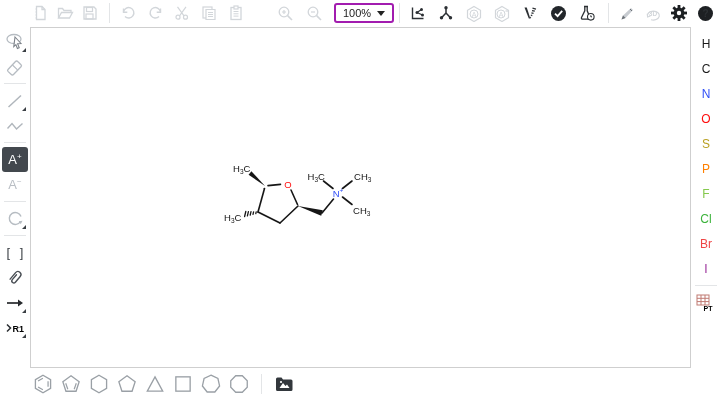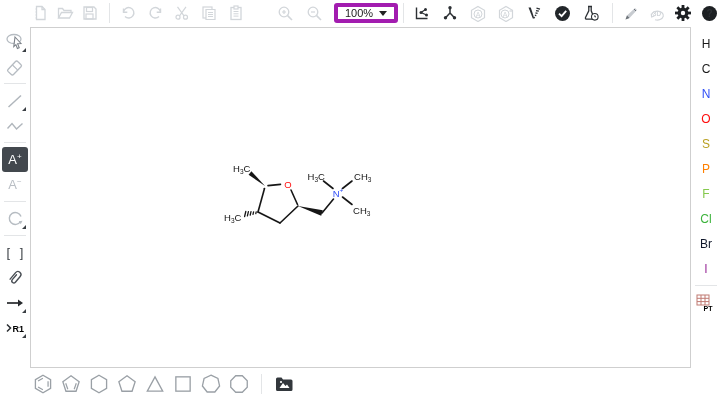--- a/index.html
+++ b/index.html
@@ -20,21 +20,21 @@
     justify-content:center; position:relative; cursor:pointer; flex:0 0 auto; }
   .g1 .icon-btn{ margin-right:7px; }
   .g2 .icon-btn{ margin-right:9px; }
   .g3 .icon-btn{ margin-right:11px; }
   .g4 .icon-btn{ margin-right:10px; }
   .g5 .icon-btn{ margin-right:8px; }
   .vdiv{ width:1px; height:20px; background:#e3e5e7; margin:0 9px 0 3px; flex:0 0 auto; }
   .dis{ color:#d2d6da; }           
   .dark{ color:#2c3034; }          
   .zoom-select{ display:flex; align-items:center; gap:6px;
-    border:4px solid #a21caf; border-radius:3px; padding:2px 7px;
+    border:2px solid #a21caf; border-radius:3px; padding:2px 7px;
     height:20px; font-size:11px; color:#222; margin-right:2px; cursor:pointer; }
   .dd-caret{ width:0; height:0; border-left:4px solid transparent;
     border-right:4px solid transparent; border-top:5px solid #222; }
 
   
   .leftbar{ position:absolute; top:26px; left:0; width:30px;
     display:flex; flex-direction:column; align-items:center; padding-top:3px; }
   .lt-btn{ width:26px; height:25px; display:flex; align-items:center;
     justify-content:center; position:relative; cursor:pointer; border-radius:3px; }
   .lt-btn.selected{ background:#43484e; }
@@ -348,21 +348,21 @@
   <div class="el-btn">
       <span style="color: rgb(255, 128, 0);">P</span>
     </div>
   <div class="el-btn">
       <span style="color: rgb(133, 201, 78);">F</span>
     </div>
   <div class="el-btn">
       <span style="color: rgb(59, 179, 59); text-align: right;">Cl</span>
     </div>
   <div class="el-btn">
-      <span style="color: #0f172a;">Br</span>
+      <span style="color: #ef4444;">Br</span>
     </div>
   <div class="el-btn">
       <span style="color: rgb(155, 48, 155);">I</span>
     </div>
   <div class="hdiv"></div>
   <div class="pt-btn">
     <svg width="22" height="20" viewBox="0 0 22 20">
       <g stroke="#c07a72" stroke-width="1" fill="none">
         <rect x="2" y="2" width="12" height="10"></rect>
         <path d="M6 2 v10 M10 2 v10 M2 5.3 h12 M2 8.6 h12"></path>

